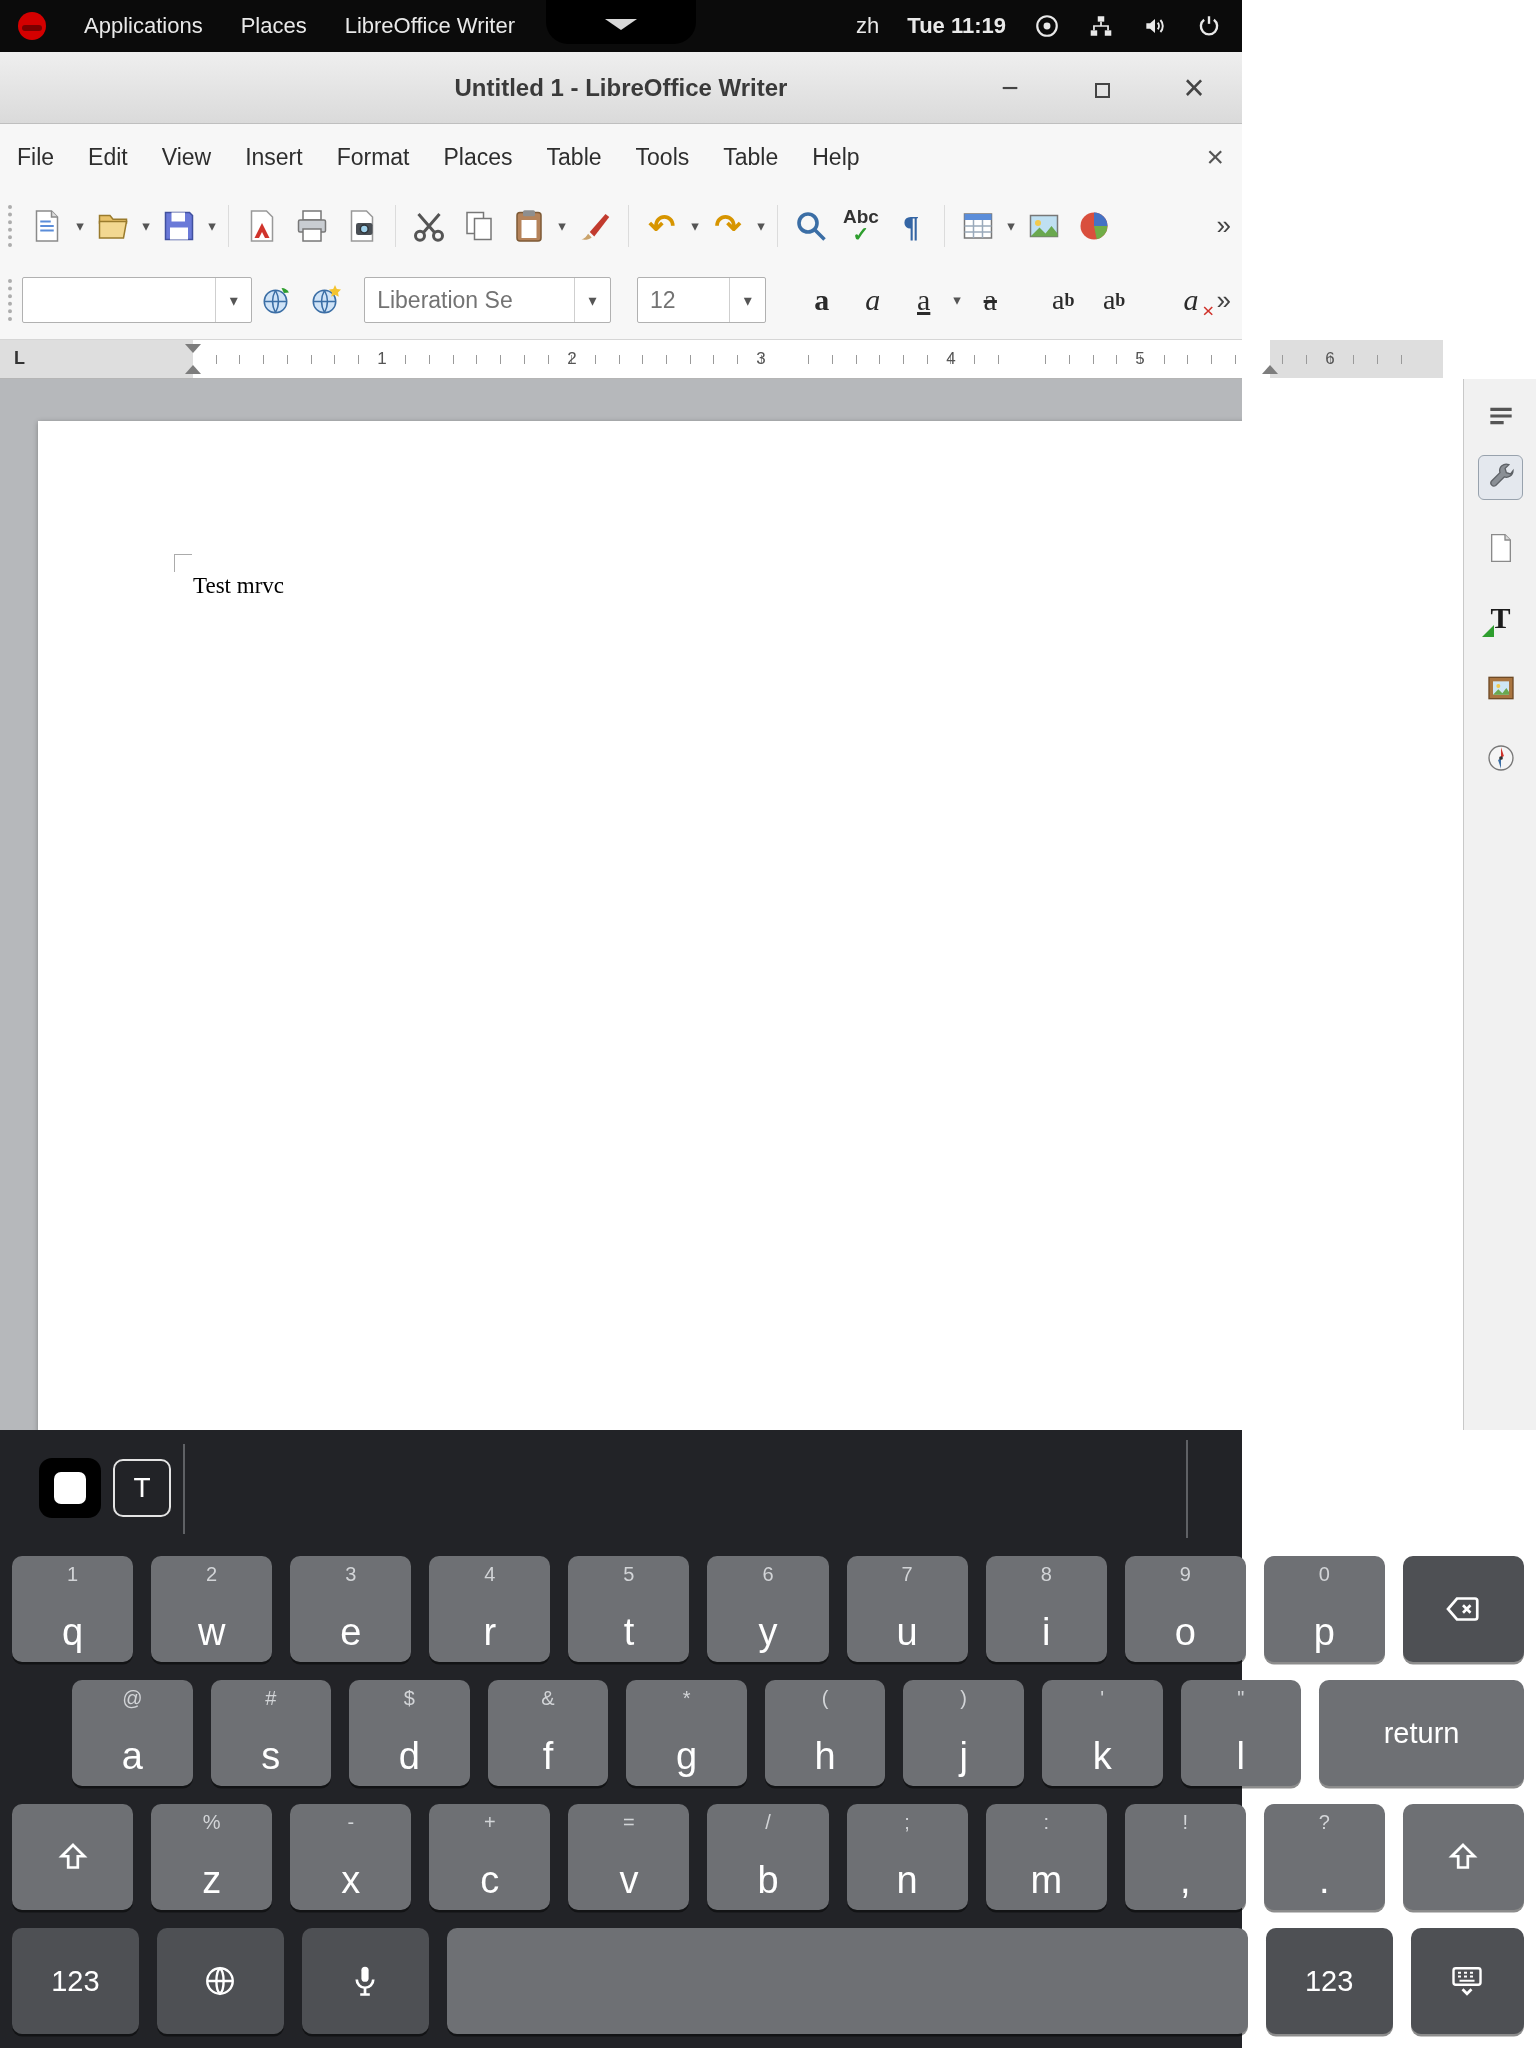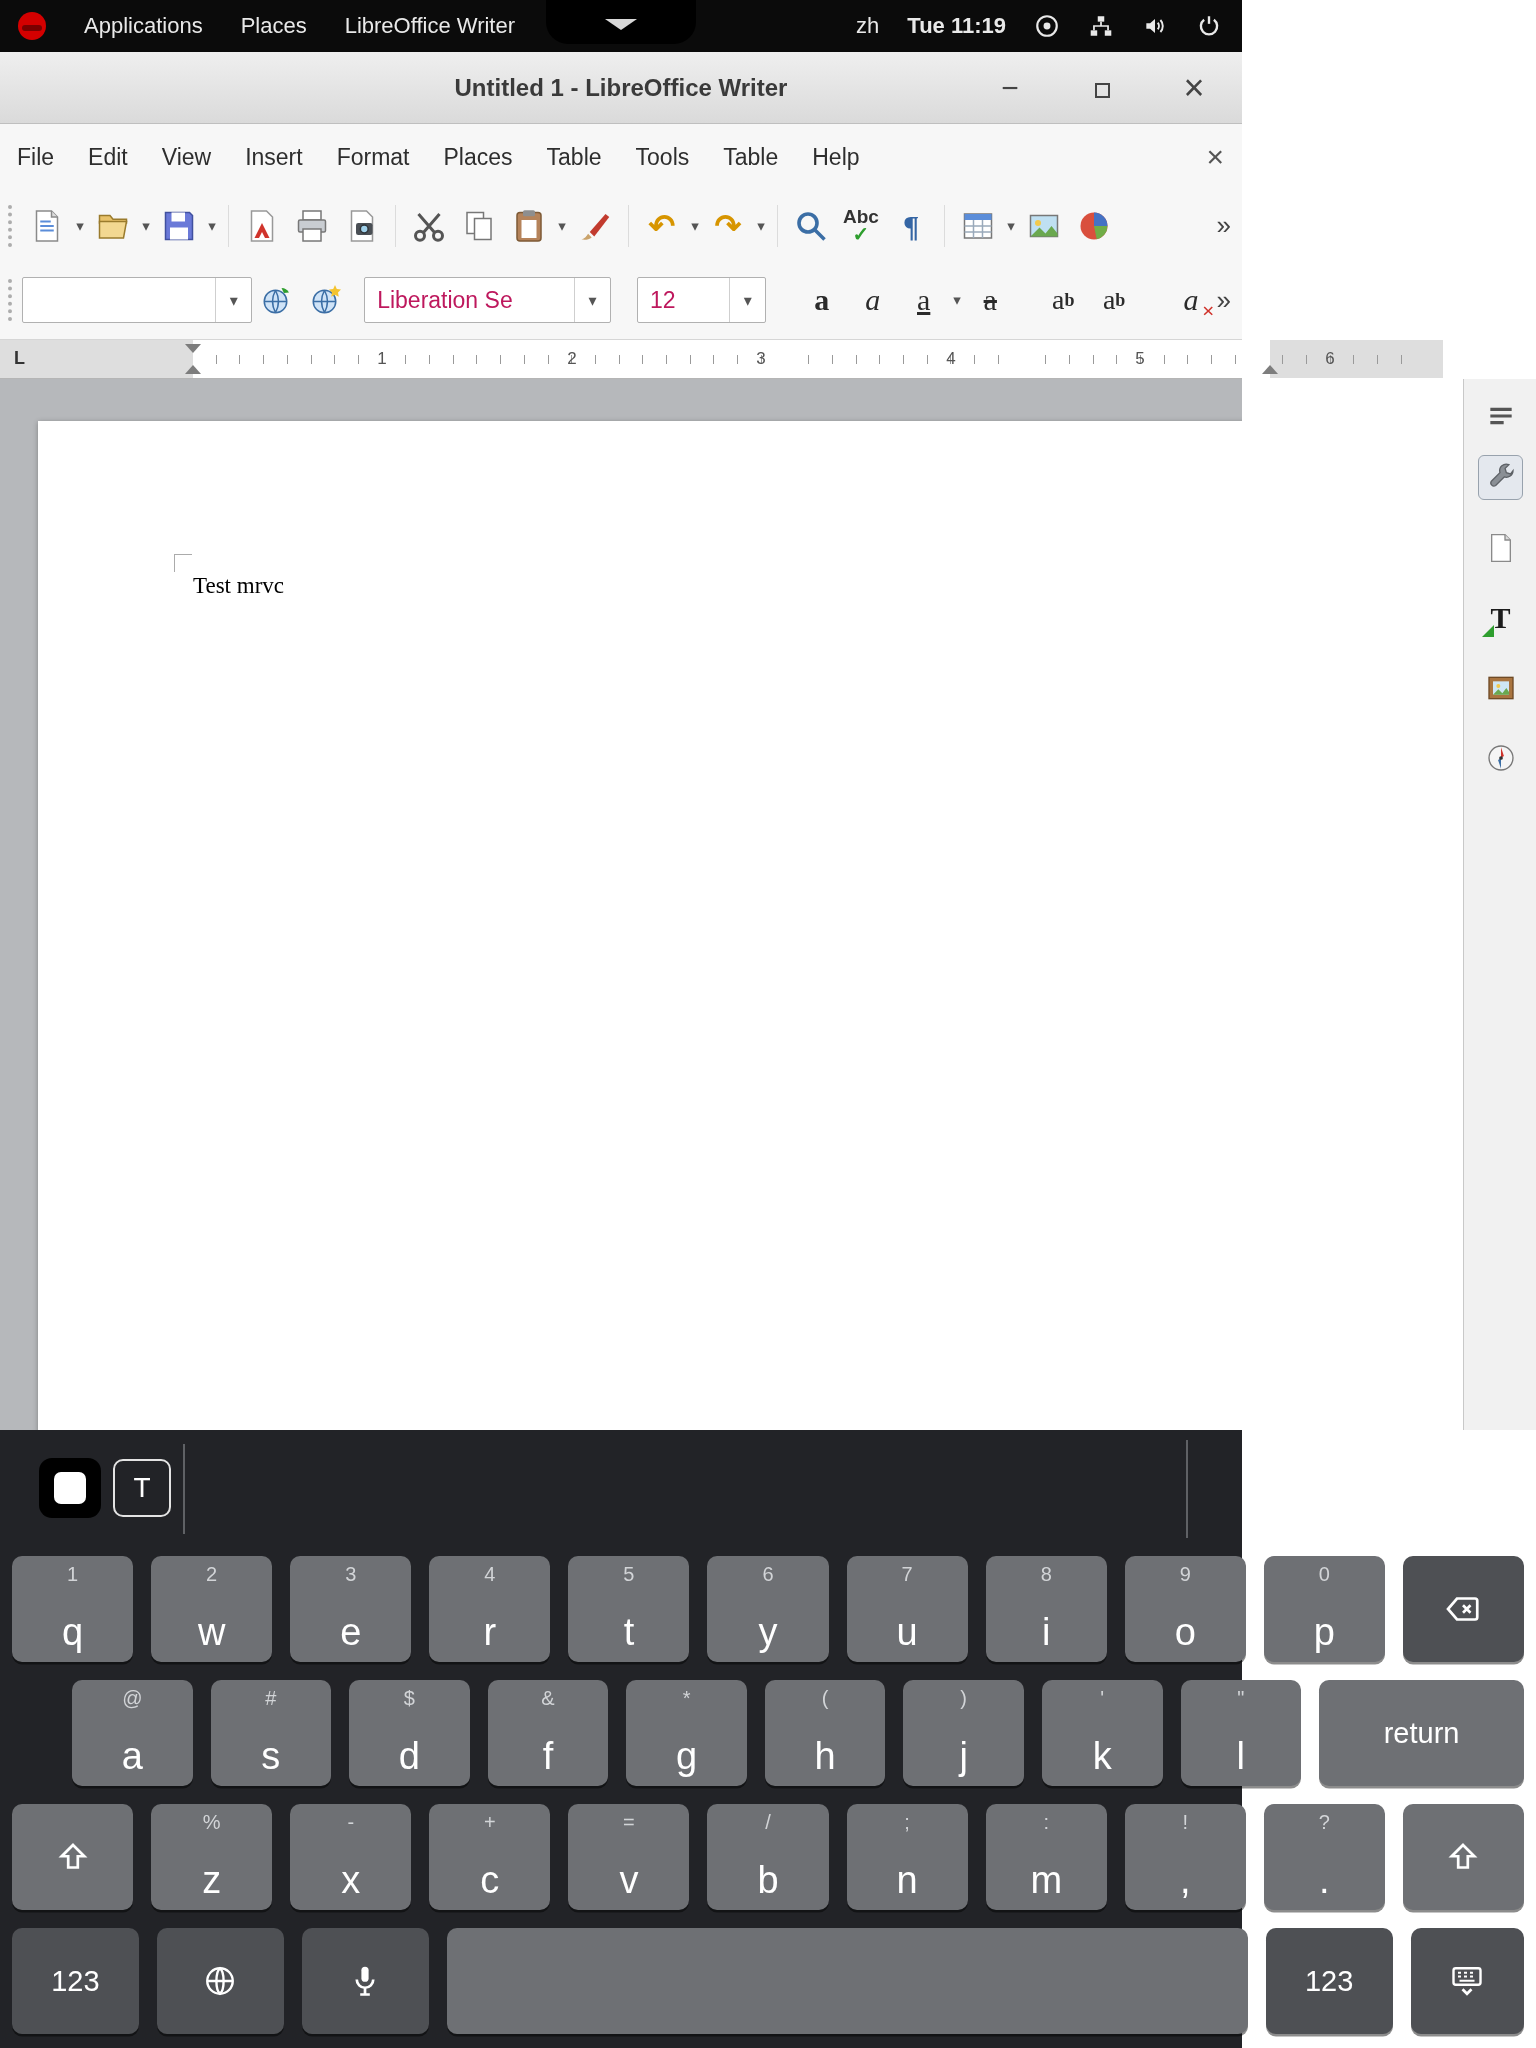--- a/index.html
+++ b/index.html
@@ -48,21 +48,21 @@
   .sep { width:1px; height:42px; background:#dcdcdc; margin:0 8px; }
   .overflow { margin-left:auto; margin-right:14px; font-size:26px; color:#444; letter-spacing:-3px; }
   .glyphbtn { font-size:32px; color:#d79500; font-weight:bold; }
   .pilcrow { font-size:30px; color:#3465a4; font-weight:bold; font-family:"Liberation Serif",serif; }
   .abc { display:flex; flex-direction:column; align-items:center; line-height:0.9; }
   .abc .t { font-size:19px; font-weight:bold; color:#333; }
   .abc .c { font-size:20px; color:#2e9e2e; font-weight:bold; }
 
   .combo { height:46px; background:#fff; border:1px solid #b1b1b1; border-radius:2px;
            display:flex; align-items:center; }
-  .combo .val { padding:0 12px; font-size:23px; color:#be185d; flex:1; white-space:nowrap; overflow:hidden; }
+  .combo .val { padding:0 12px; font-size:23px; color:#737373; flex:1; white-space:nowrap; overflow:hidden; }
   .combo .dbtn { width:36px; height:100%; border-left:1px solid #cfcfcf; display:flex;
                  align-items:center; justify-content:center; color:#555; font-size:16px; }
   .fmt { width:52px; height:56px; display:flex; align-items:center; justify-content:center;
          font-family:"Liberation Serif",serif; color:#2b2b2b; }
 
   
   #ruler { top:340px; height:39px; background:#fff; border-bottom:1px solid #b5b5b5; }
   .rmargin { position:absolute; top:0; height:38px; background:#dedede; }
   .ticks { position:absolute; top:15px; height:9px; left:193px; width:1231px;
            background:repeating-linear-gradient(to right, transparent 0 22.7px, #9a9a9a 22.7px 23.7px); }

